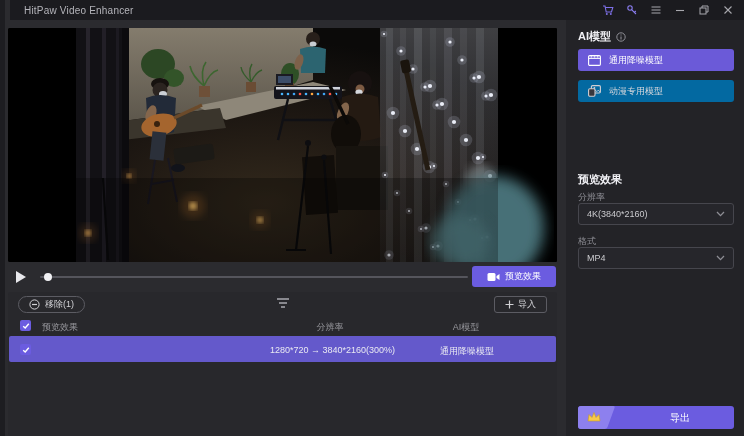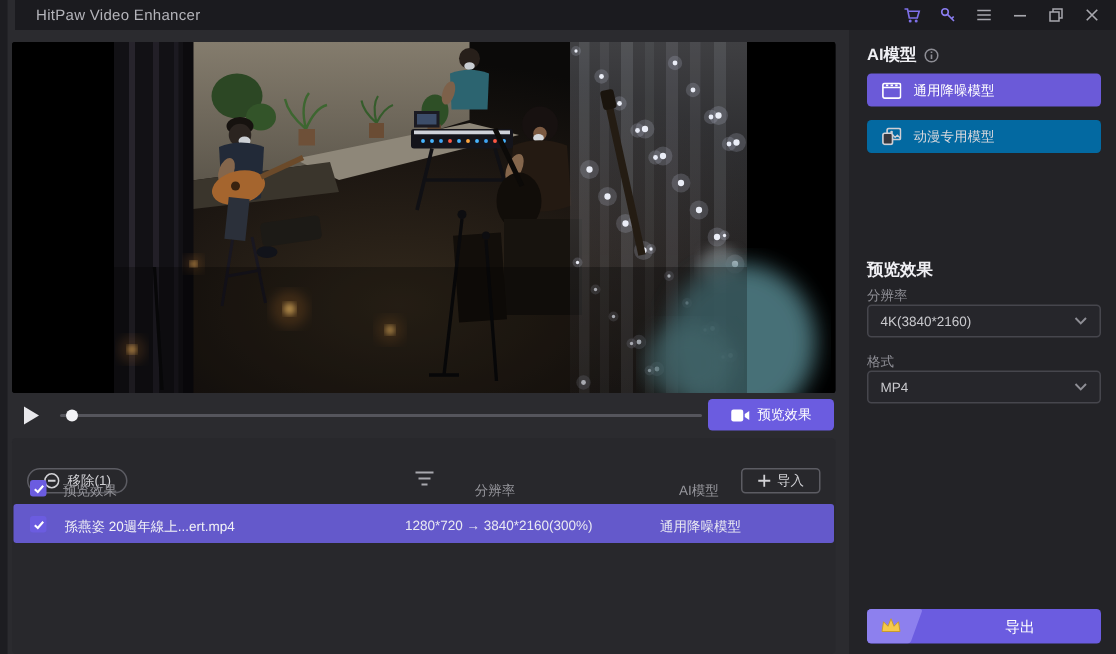--- a/index.html
+++ b/index.html
@@ -20,21 +20,21 @@
   .controls{position:absolute;left:8px;top:266px;width:549px;height:22px;}
   .play-btn{position:absolute;left:6px;top:3px;width:14px;height:16px;cursor:pointer;}
   .play-btn:before{content:"";position:absolute;left:2px;top:2px;border-left:10px solid #e8e8ec;border-top:6px solid transparent;border-bottom:6px solid transparent;}
   .progress{position:absolute;left:32px;top:10px;width:428px;height:2px;background:#55555c;border-radius:1px;cursor:pointer;}
   .progress .dot{position:absolute;left:4px;top:-3px;width:8px;height:8px;border-radius:50%;background:#f2f2f5;}
   .preview-btn{position:absolute;right:1px;top:0;height:21px;width:84px;background:#6b5ce0;border-radius:3px;
                display:flex;align-items:center;justify-content:center;gap:5px;color:#fff;font-size:9px;cursor:pointer;}
 
   
   .file-panel{position:absolute;left:8px;top:292px;width:549px;height:144px;background:#28282c;border-radius:3px;}
-  .fp-toolbar{position:absolute;left:0;top:0;right:0;height:24px;margin-top:16px;}
+  .fp-toolbar{position:absolute;left:0;top:0;right:0;height:24px;}
   .remove-btn{position:absolute;left:10px;top:4px;height:17px;padding:0 10px;border:1px solid #5c5c63;border-radius:9px;
               display:flex;align-items:center;gap:5px;color:#d2d2d6;font-size:9px;background:transparent;cursor:pointer;box-sizing:border-box;}
   .filter-icon{position:absolute;left:268px;top:5px;width:14px;height:12px;cursor:pointer;}
   .import-btn{position:absolute;right:10px;top:4px;height:17px;padding:0 10px;border:1px solid #5c5c63;border-radius:3px;
               display:flex;align-items:center;gap:4px;color:#d2d2d6;font-size:9px;background:transparent;cursor:pointer;box-sizing:border-box;}
   .fp-header{position:absolute;left:0;top:26px;right:0;height:16px;font-size:9px;color:#96969c;}
   .checkbox{width:11px;height:11px;border-radius:2px;background:#6b5ce0;display:inline-flex;align-items:center;justify-content:center;cursor:pointer;}
   .hdr-check{position:absolute;left:12px;top:2px;}
   .hdr-name{position:absolute;left:34px;top:3px;}
   .hdr-res{position:absolute;left:285px;top:3px;width:74px;text-align:center;}
@@ -372,21 +372,20 @@
       <span class="hdr-res">分辨率</span>
       <span class="hdr-model">AI模型</span>
     </div>
 
     <div class="file-row">
       <span class="checkbox row-check">
         <svg width="8" height="8" viewBox="0 0 8 8">
             <path d="M1.2 4.2 L3.2 6 L6.8 1.8" fill="none" stroke="#fff" stroke-width="1.4"></path>
           </svg>
       </span>
-      <span class="row-name">孫燕姿 20週年線上...ert.mp4</span>
       <span class="row-res">
         <span>1280*720</span>
         <span>→</span>
         <span>3840*2160(300%)</span>
       </span>
       <span class="row-model">通用降噪模型</span>
     </div>
   </div>
 
   <div class="sidebar">

